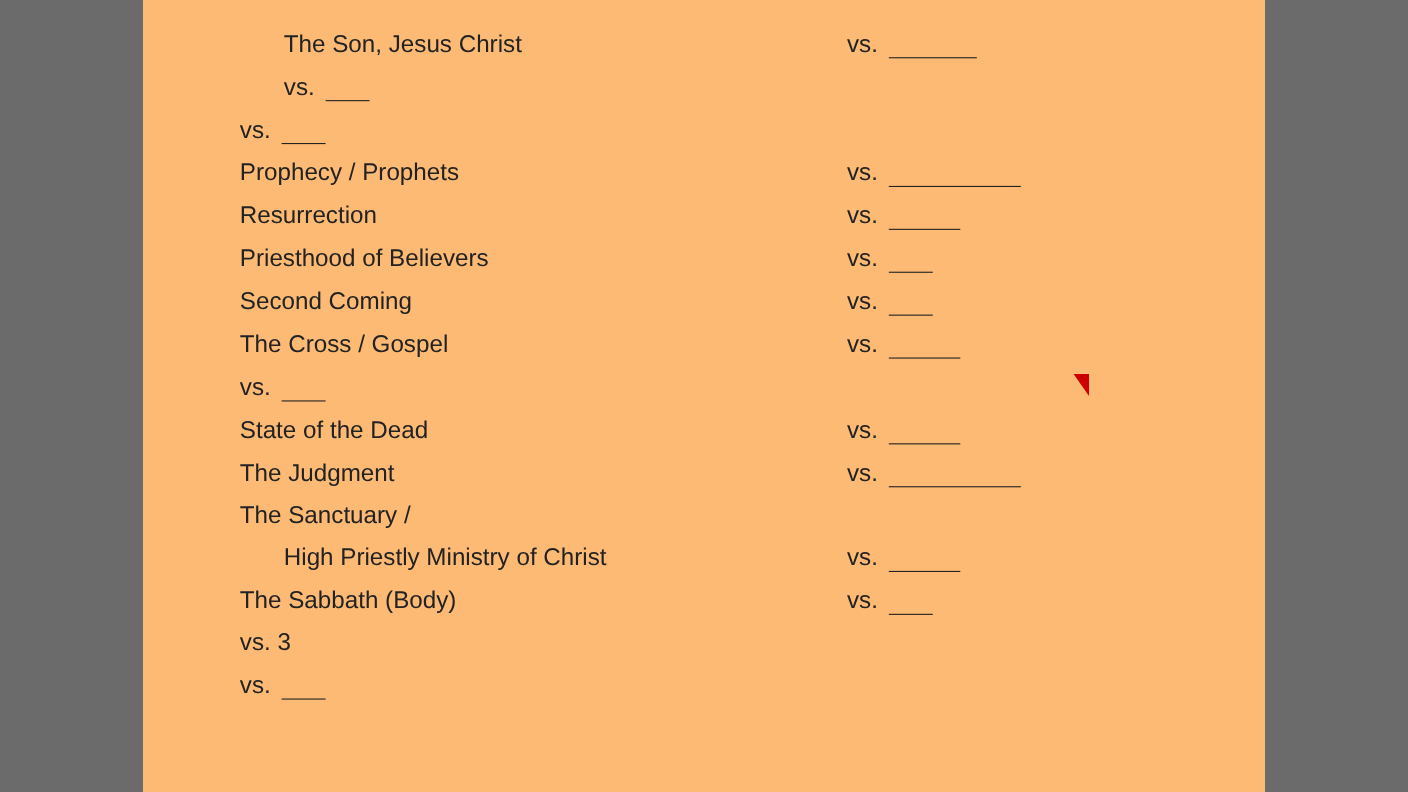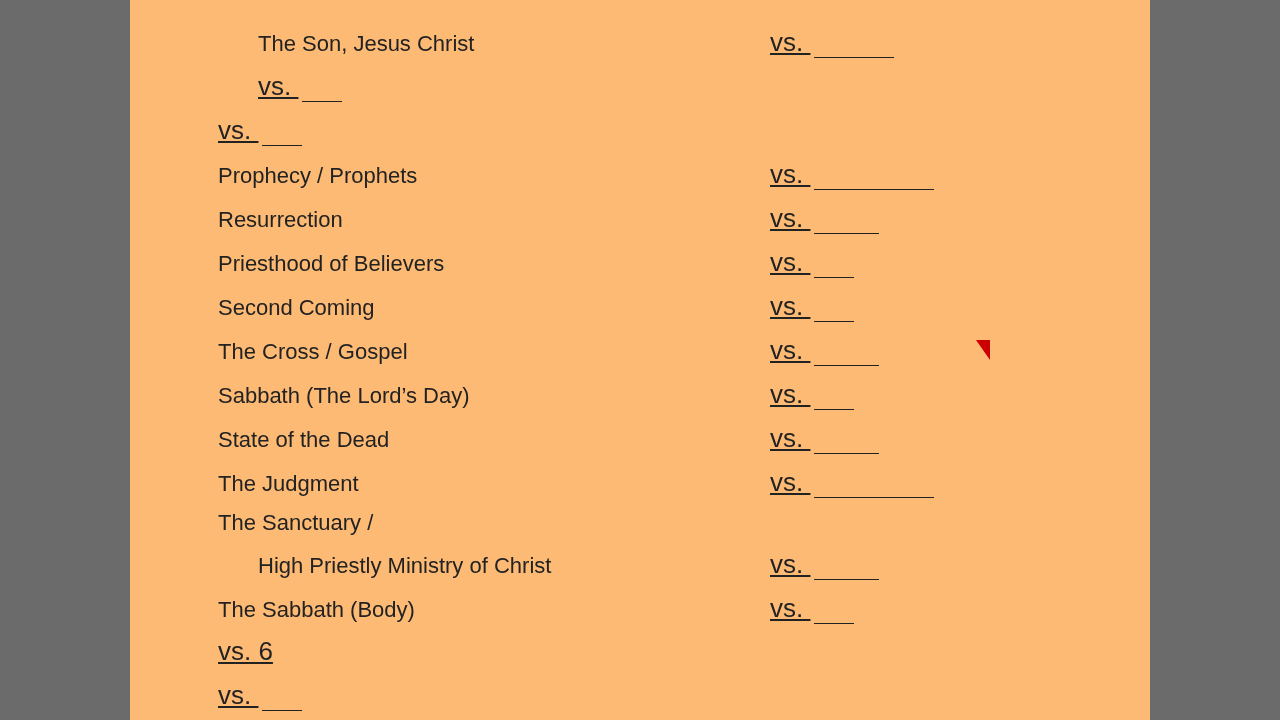--- a/index.html
+++ b/index.html
@@ -38,23 +38,22 @@
       padding-left: 40px;
     }
 
     .topic {
       flex: 1;
       font-size: 22px;
     }
 
     .vs-part {
       width: 300px;
-      font-size: 26px;
+      font-size: 22px;
       white-space: nowrap;
-      text-decoration: underline;
     }
 
     .underline {
       display: inline-block;
       border-bottom: 1.5px solid #222222;
       vertical-align: bottom;
       margin-left: 4px;
     }
 
     
@@ -100,21 +99,20 @@
       </div>
       <div class="row">
         <span class="topic">Second Coming</span>
         <span class="vs-part">vs. <span class="underline" style="width: 40px;">&nbsp;</span></span>
       </div>
       <div class="row">
         <span class="topic">The Cross / Gospel</span>
         <span class="vs-part">vs. <span class="underline" style="width: 65px;">&nbsp;</span></span>
       </div>
       <div class="row">
-        <span class="topic">Sabbath (The Lord’s Day)</span>
         <span class="vs-part">vs. <span class="underline" style="width: 40px;">&nbsp;</span></span>
       </div>
       <div class="row">
         <span class="topic">State of the Dead</span>
         <span class="vs-part">vs. <span class="underline" style="width: 65px;">&nbsp;</span></span>
       </div>
       <div class="row">
         <span class="topic">The Judgment</span>
         <span class="vs-part">vs. <span class="underline" style="width: 120px;">&nbsp;</span></span>
       </div>
@@ -123,21 +121,21 @@
       </div>
       <div class="row row-indented">
         <span class="topic">High Priestly Ministry of Christ</span>
         <span class="vs-part">vs. <span class="underline" style="width: 65px;">&nbsp;</span></span>
       </div>
       <div class="row">
         <span class="topic">The Sabbath (Body)</span>
         <span class="vs-part">vs. <span class="underline" style="width: 40px;">&nbsp;</span></span>
       </div>
       <div class="row">
-        <span class="vs-part">vs. 6</span>
+        <span class="vs-part">vs. 3</span>
       </div>
       <div class="row">
         <span class="vs-part">vs. <span class="underline" style="width: 40px;">&nbsp;</span></span>
       </div>
     </div>
 
   <div class="cursor"></div>
 </div>
 
 </body></html>

